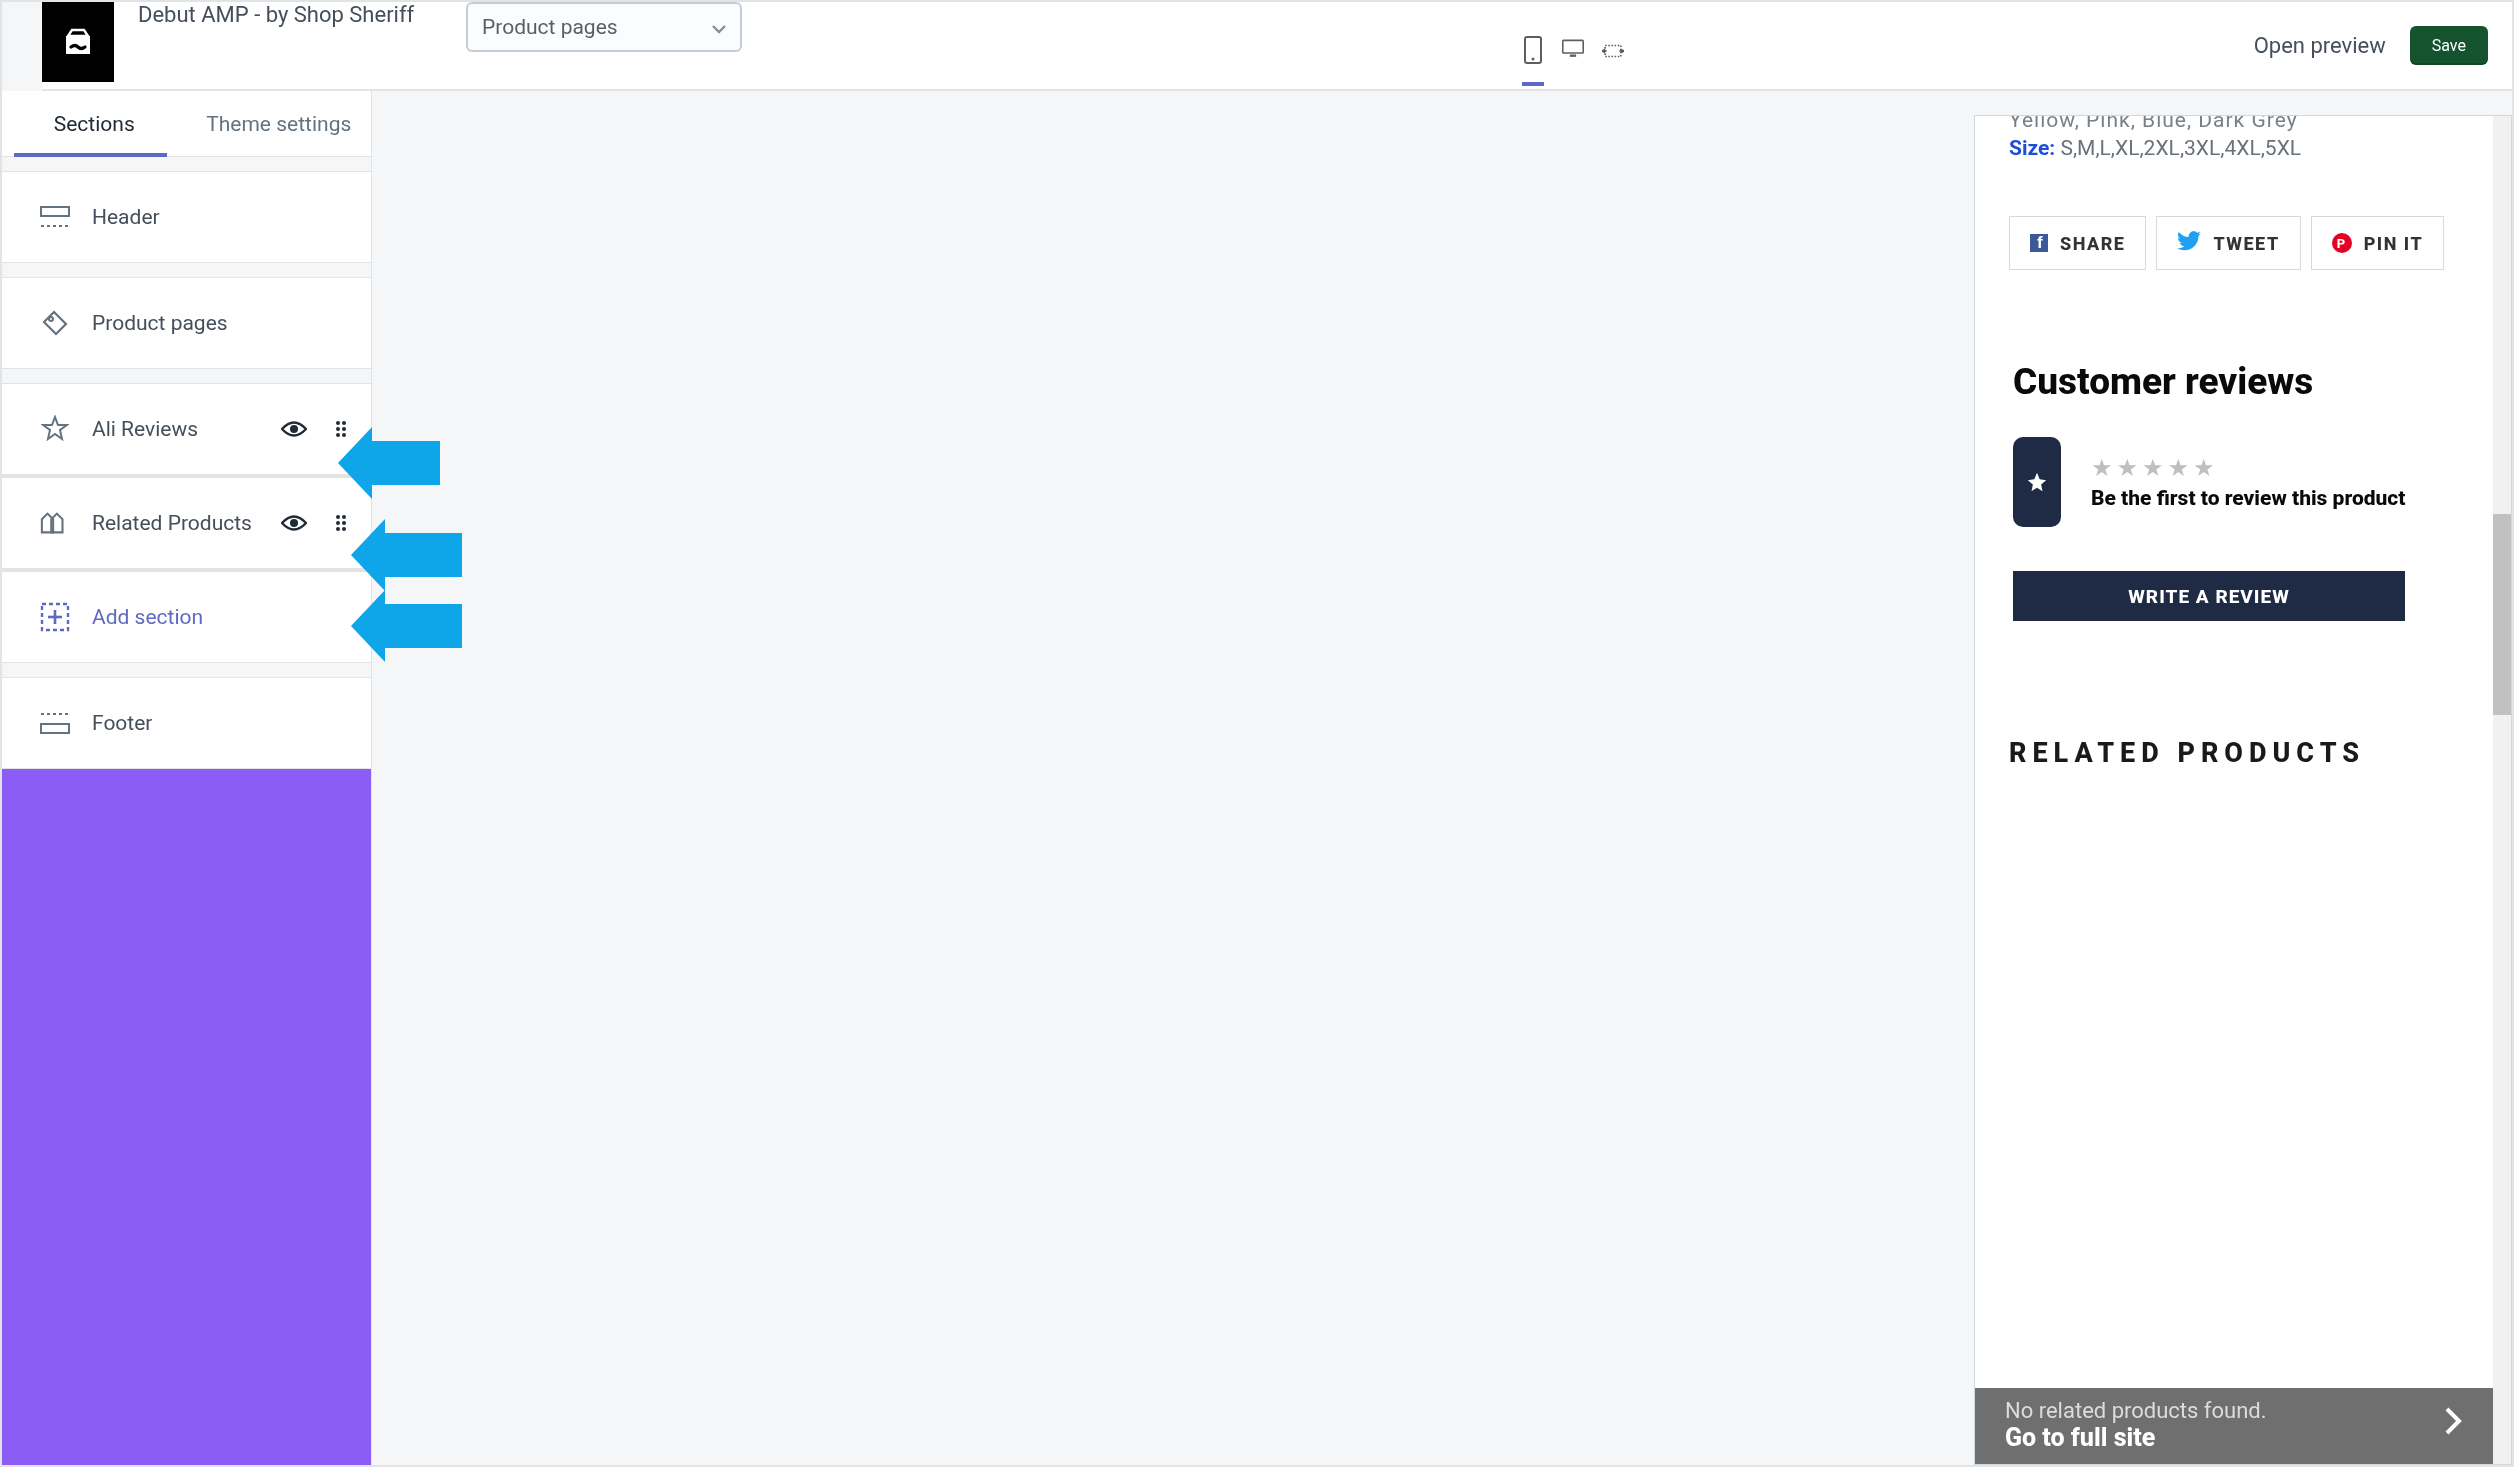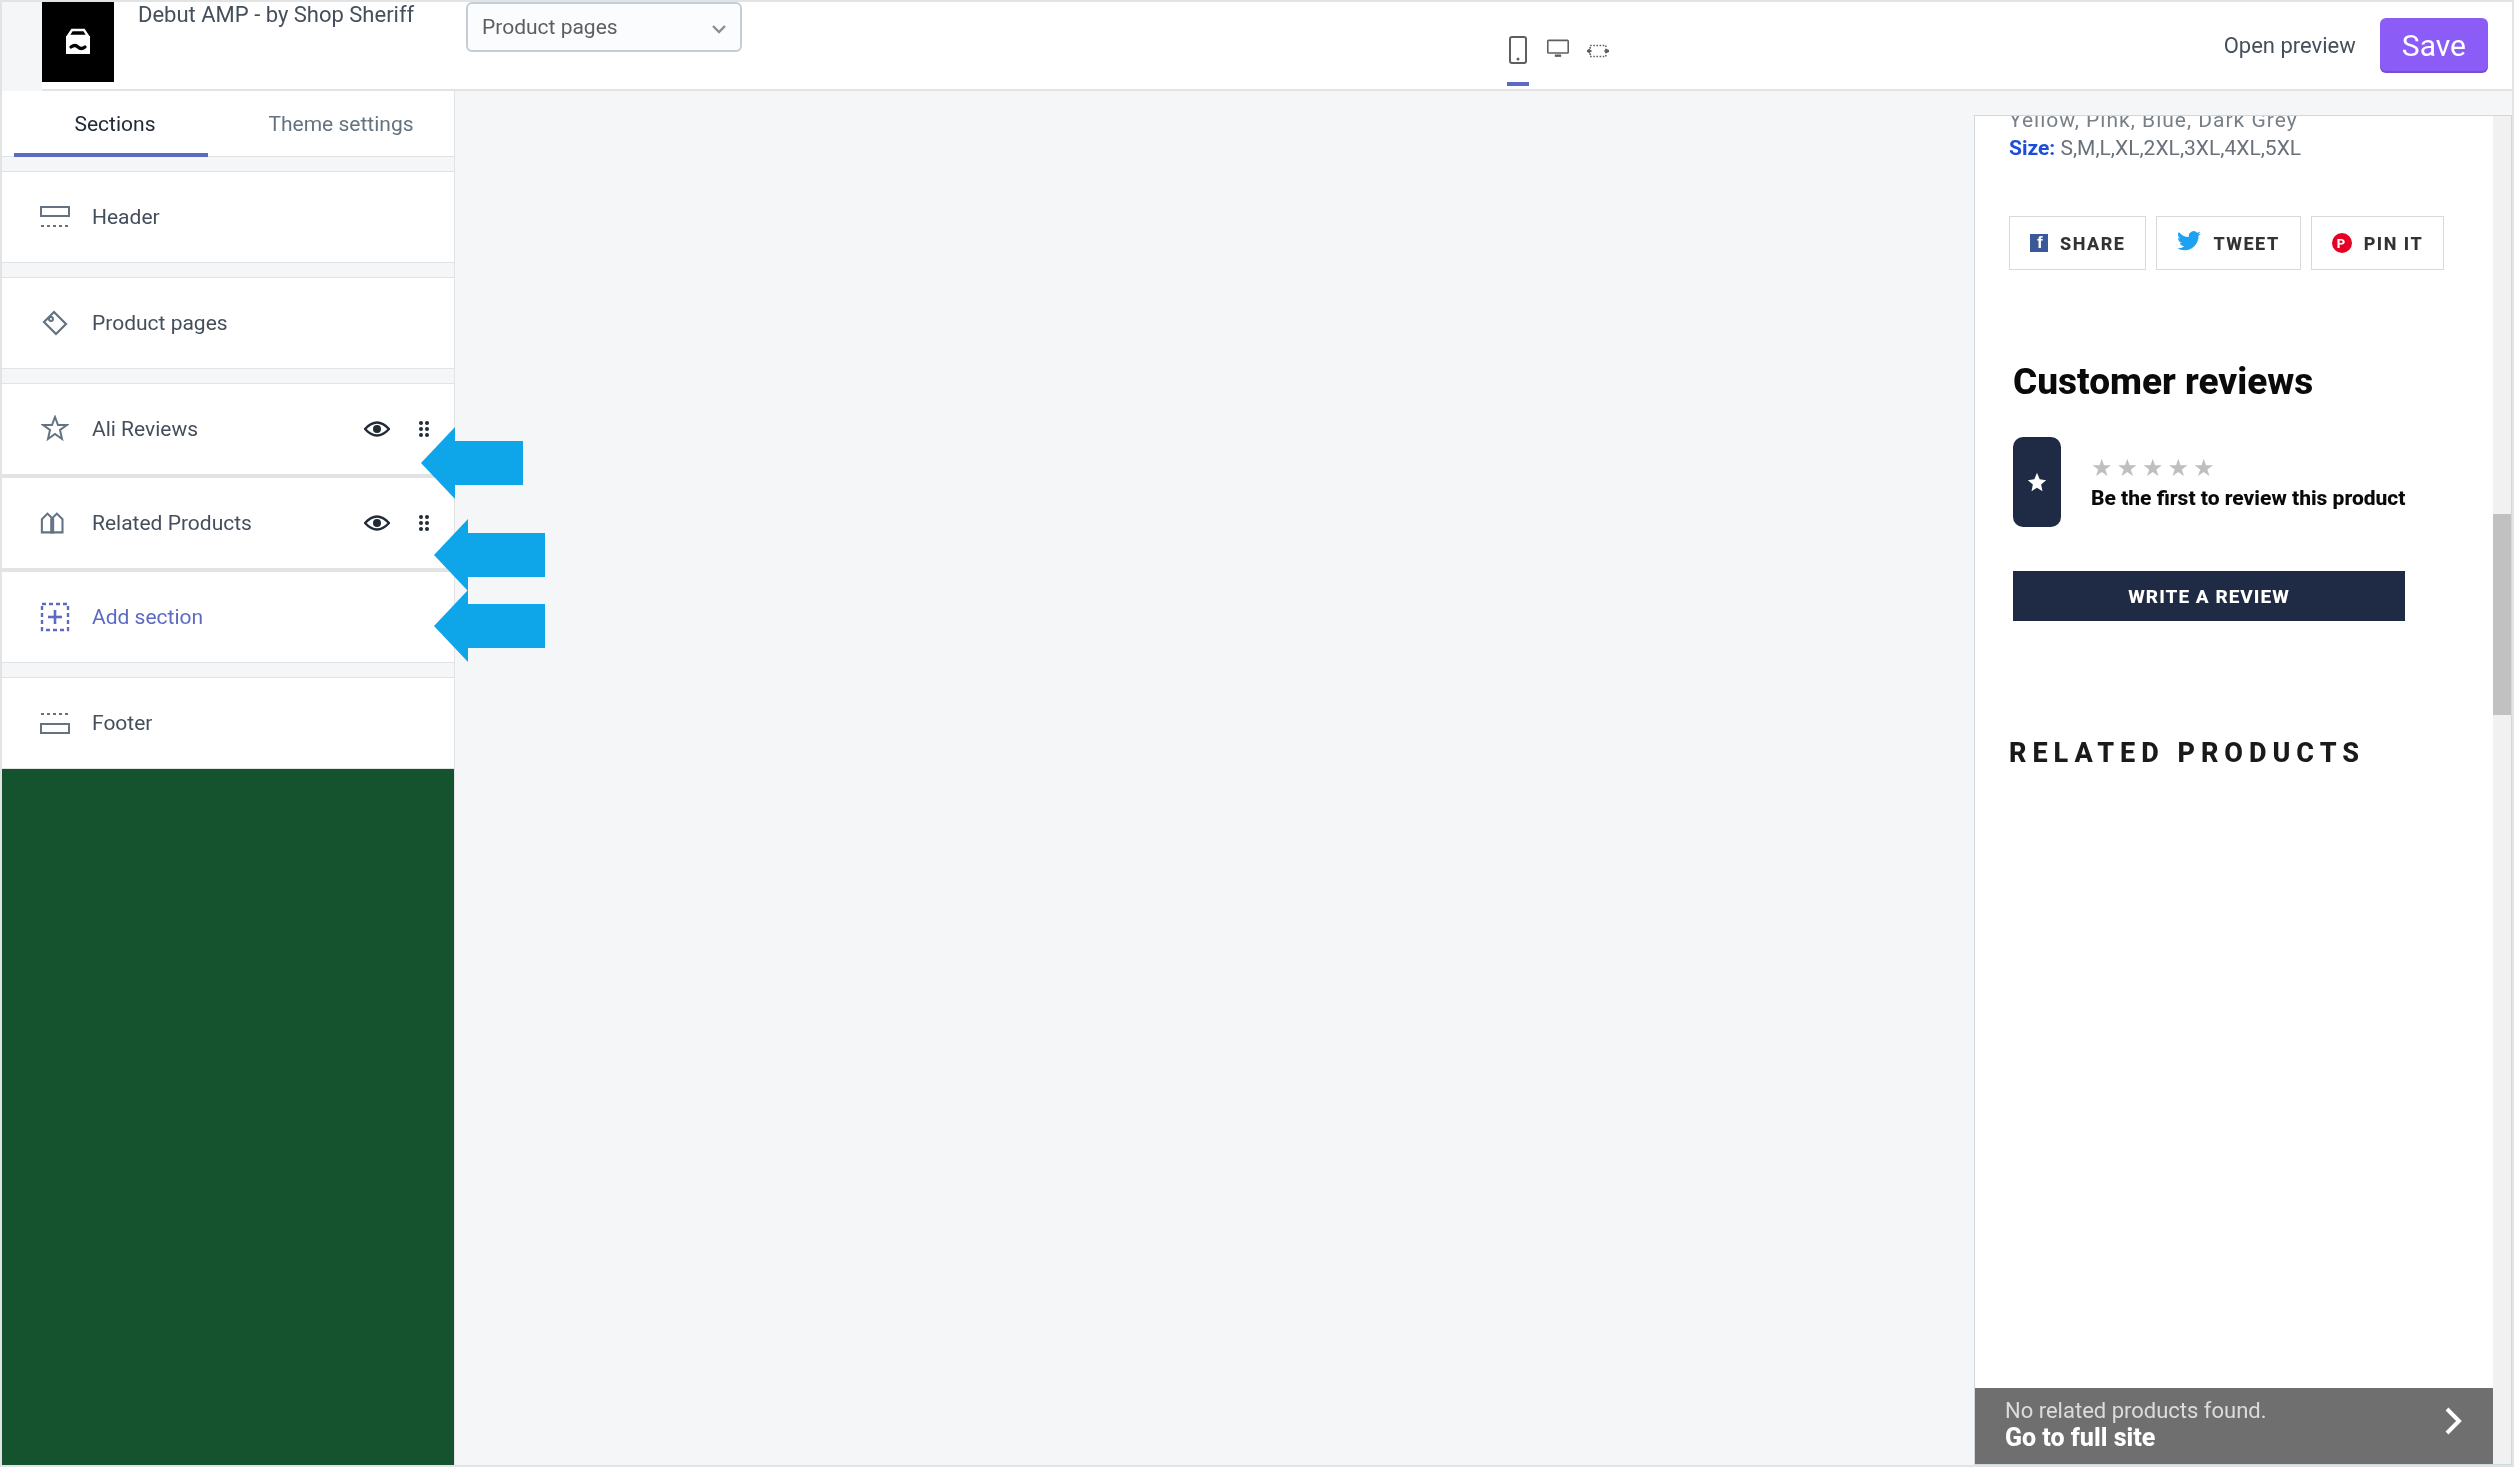--- a/index.html
+++ b/index.html
@@ -87,38 +87,38 @@
       align-items: center;
       gap: 24px;
       padding-right: 24px;
     }
     .open-preview {
       font-size: 22px;
       color: #454f5b;
       cursor: pointer;
     }
     .save-btn {
-      background: #8b5cf6;
+      background: #14532d;
       color: #ffffff;
-      font-size: 30px;
+      font-size: 16px;
       padding: 10px 22px;
       border-radius: 6px;
       box-shadow: inset 0 -2px 0 rgba(0,0,0,0.15);
       cursor: pointer;
     }
     
     .main {
       flex: 1;
       display: flex;
       overflow: hidden;
     }
     
     .sidebar {
-      width: 453px;
-      background: #14532d;
+      width: 370px;
+      background: #8b5cf6;
       border-right: 1px solid #e1e3e5;
       display: flex;
       flex-direction: column;
     }
     .side-tabs {
       height: 66px;
       background: #ffffff;
       display: flex;
       border-bottom: 1px solid #e1e3e5;
     }

